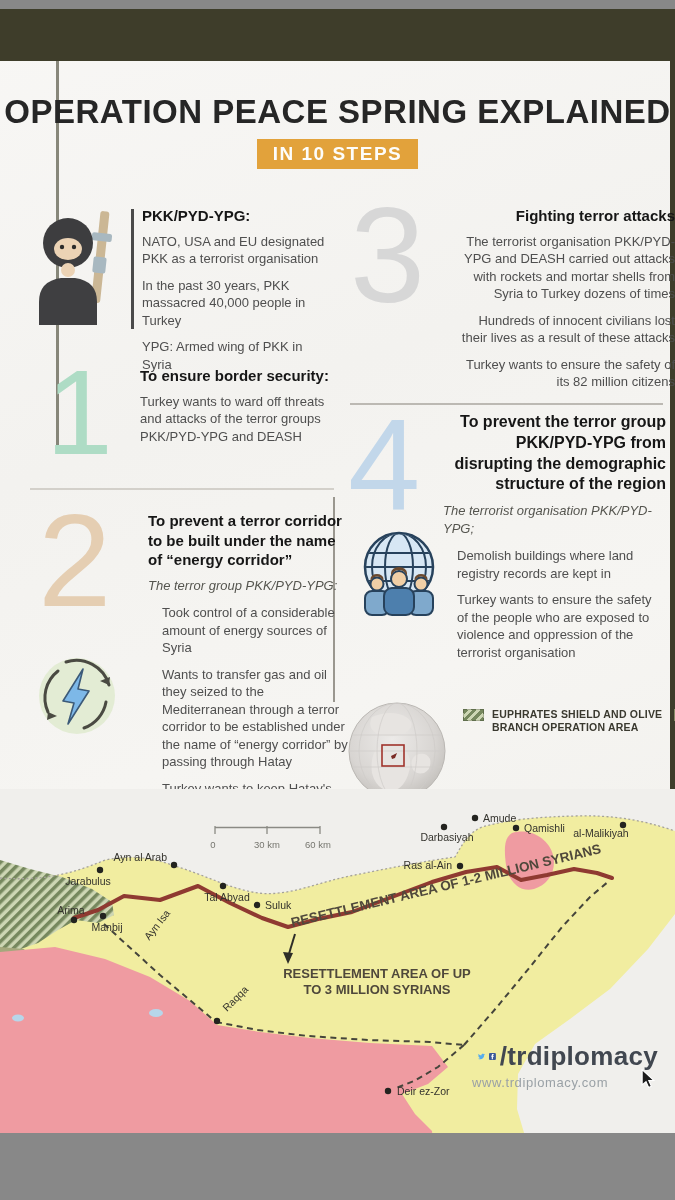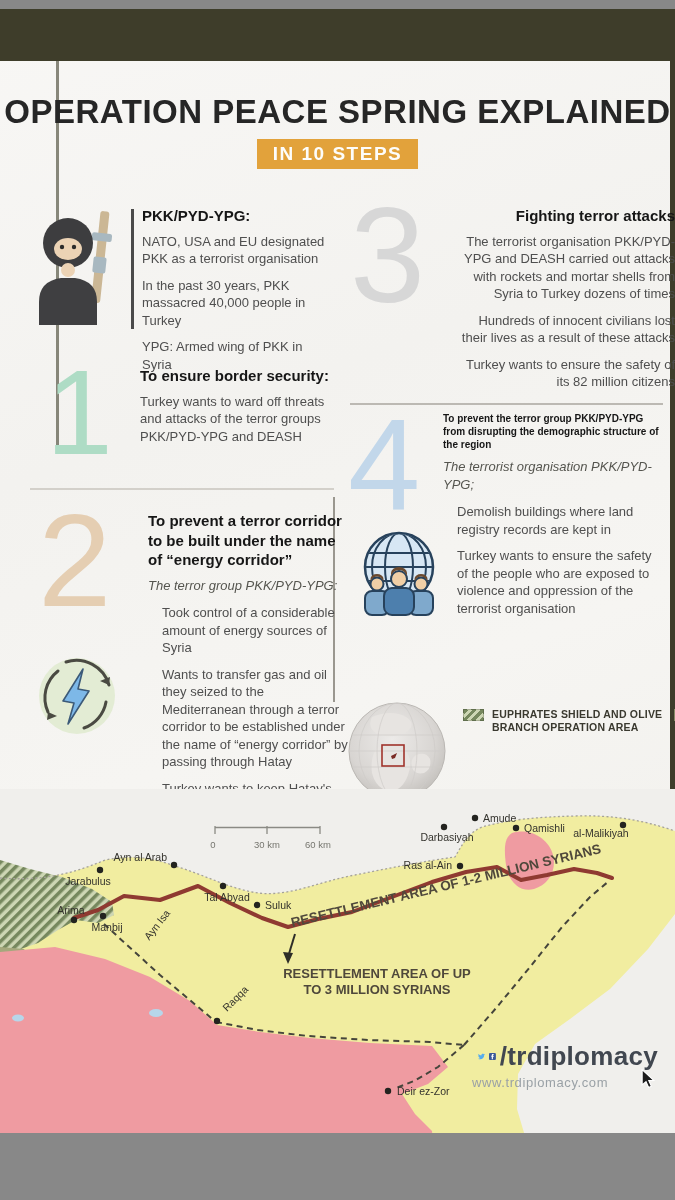--- a/index.html
+++ b/index.html
@@ -95,21 +95,21 @@
   <div class="abs bignum" style="top:352px;left:46px;color:#aedcc5;">1</div>
   <div class="abs blk" style="top:357px;left:140px;width:200px;">
     <h3>To ensure border security:</h3>
     <p>Turkey wants to ward off threats and attacks of the terror groups PKK/PYD-YPG and DEASH</p>
   </div>
   <div class="abs hline" style="top:479px;left:30px;width:304px;"></div>
   <div class="abs" style="top:488px;left:333px;width:1.5px;height:205px;background:#9a978f;"></div>
 
   <div class="abs bignum" style="top:400px;left:348px;font-size:130px;color:#c2d7ea;">4</div>
   <div class="abs blk" style="top:403px;left:443px;width:223px;">
-    <h3 style="font-size:10px;">To prevent the terror group PKK/PYD-YPG from disrupting the demographic structure of the region</h3>
+    <h3 style="font-size:16px;text-align:right;">To prevent the terror group PKK/PYD-YPG from disrupting the demographic structure of the region</h3>
     <p class="sub">The terrorist organisation PKK/PYD-YPG;</p>
     <p class="indent">Demolish buildings where land registry records are kept in</p>
     <p class="indent">Turkey wants to ensure the safety of the people who are exposed to violence and oppression of the terrorist organisation</p>
   </div>
 
   <svg class="abs" style="top:518px;left:352px;" width="96" height="96" viewBox="0 0 96 96">
     <defs>
         <clipPath id="gclip">
           <circle cx="47" cy="40" r="33"></circle>
         </clipPath>

